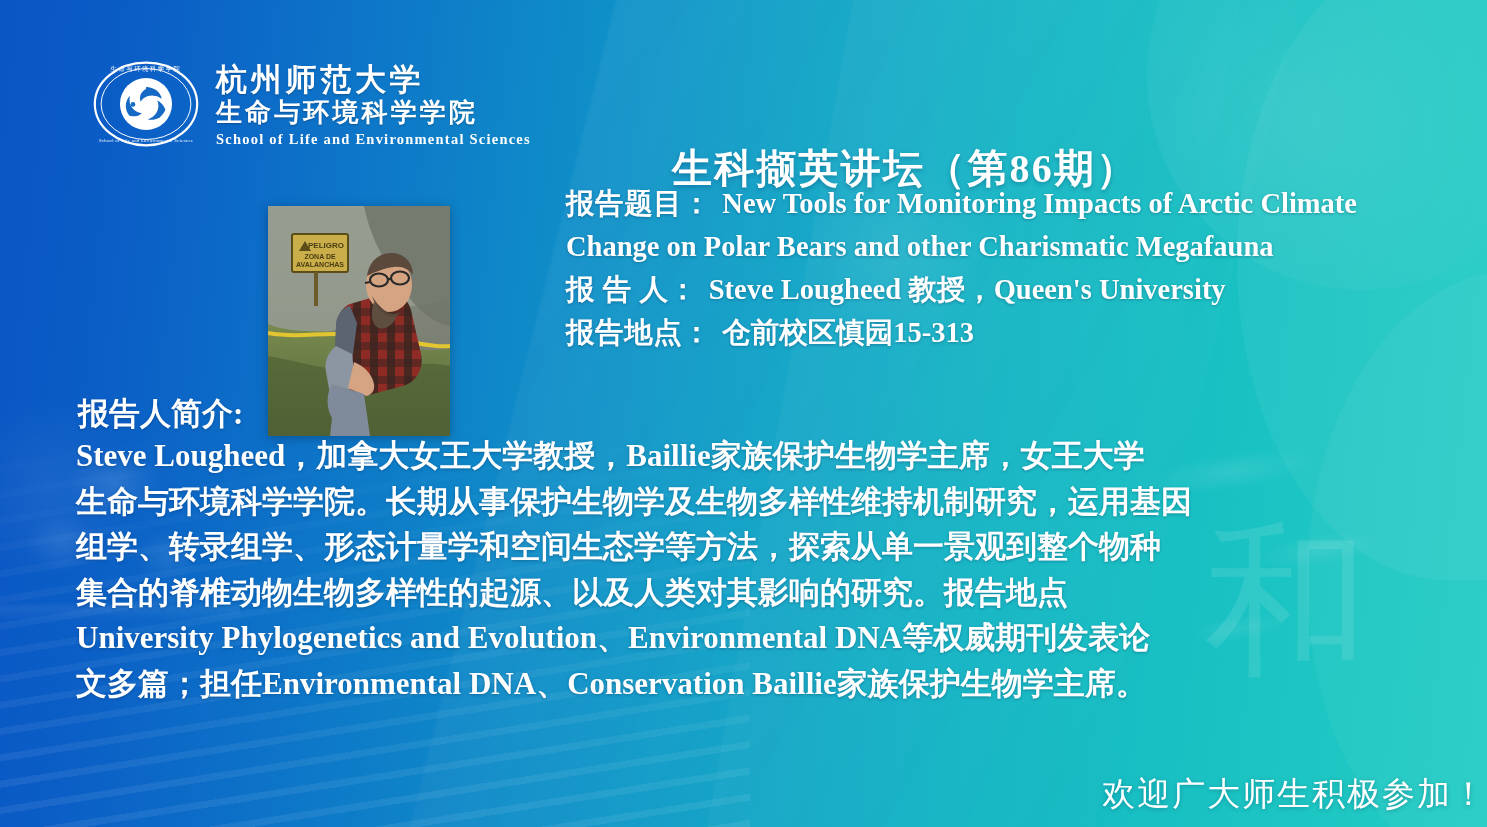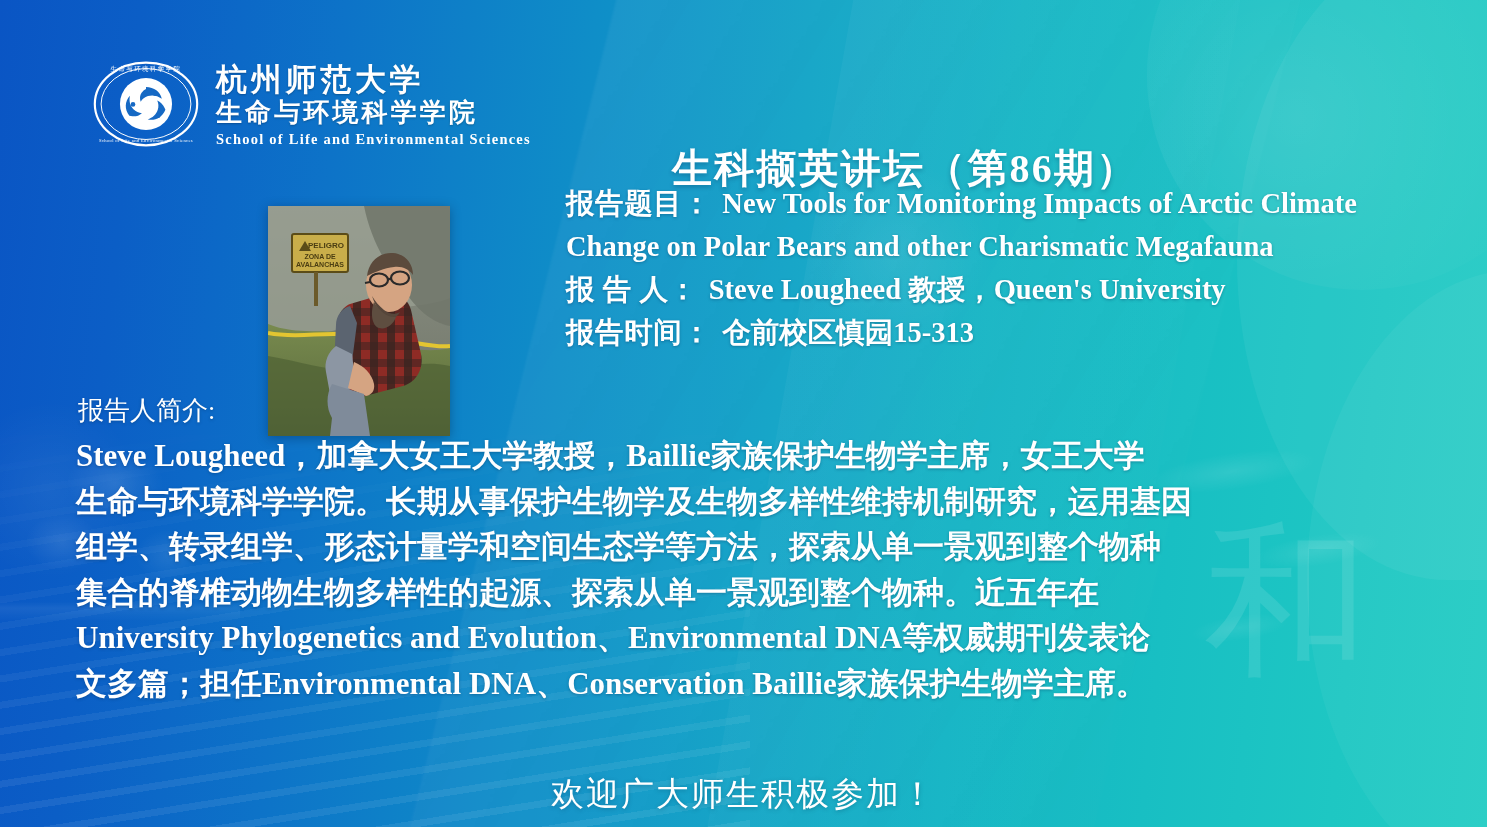--- a/index.html
+++ b/index.html
@@ -153,37 +153,37 @@
   }
   .info-row{font-size:28.5px;line-height:43px;white-space:nowrap;}
   .info-row.talk{white-space:normal;}
   .lbl{letter-spacing:.02em;}
   .lbl-sp{letter-spacing:.02em;}
   .val{margin-left:11px;}
 
   
   .bio-heading{
     position:absolute;left:78px;top:393px;
-    color:#fff;font-size:26px;font-weight:400;
+    color:#fff;font-size:31px;font-weight:700;
     font-family:"Liberation Serif",serif;
     text-shadow:0 1px 3px rgba(0,40,80,.35);
   }
   .bio-body{
     position:absolute;left:76px;top:433px;width:1340px;
     color:#fff;font-family:"Liberation Serif",serif;font-weight:700;
     font-size:31px;line-height:45.5px;
     text-shadow:0 1px 3px rgba(0,40,80,.35);
   }
   .bio-body p{margin:0;}
   .bio-line{white-space:nowrap;}
 
   
   .welcome{
     position:absolute;left:0;top:772px;width:100%;
-    text-align:center;color:#fff;
+    text-align:right;color:#fff;
     font-size:33px;font-weight:400;letter-spacing:.06em;
     font-family:"Liberation Serif",serif;
     text-shadow:0 1px 4px rgba(0,60,90,.35);
   }
 </style>
 </head>
 <body>
 
 <div class="poster">
 
@@ -285,28 +285,28 @@
   </div>
 
   <div class="info">
     <div class="info-row talk">
       <span class="lbl">报告题目：</span><span class="val">New Tools for Monitoring Impacts of Arctic Climate Change on Polar Bears and other Charismatic Megafauna</span>
     </div>
     <div class="info-row">
       <span class="lbl-sp">报 告 人：</span><span class="val">Steve Lougheed 教授，Queen's University</span>
     </div>
     <div class="info-row">
-      <span class="lbl">报告时间：</span><span class="val">仓前校区慎园15-313</span>
+      <span class="lbl">报告地点：</span><span class="val">仓前校区慎园15-313</span>
     </div>
   </div>
 
   <div class="bio-heading">报告人简介:</div>
   <div class="bio-body">
     <p class="bio-line">Steve Lougheed，加拿大女王大学教授，Baillie家族保护生物学主席，女王大学</p>
     <p class="bio-line">生命与环境科学学院。长期从事保护生物学及生物多样性维持机制研究，运用基因</p>
     <p class="bio-line">组学、转录组学、形态计量学和空间生态学等方法，探索从单一景观到整个物种</p>
-    <p class="bio-line">集合的脊椎动物生物多样性的起源、探索从单一景观到整个物种。近五年在</p>
+    <p class="bio-line">集合的脊椎动物生物多样性的起源、以及人类对其影响的研究。报告地点</p>
     <p class="bio-line">University Phylogenetics and Evolution、Environmental DNA等权威期刊发表论</p>
     <p class="bio-line">文多篇；担任Environmental DNA、Conservation Baillie家族保护生物学主席。</p>
   </div>
 
   <div class="welcome">欢迎广大师生积极参加！</div>
 </div>
 
 </body></html>

